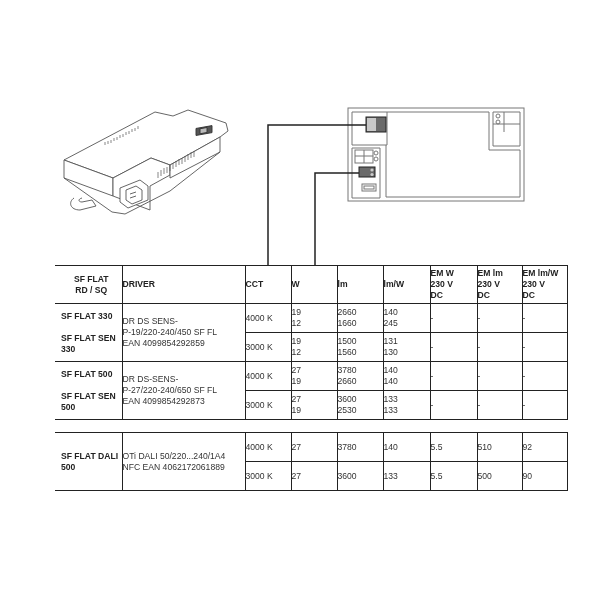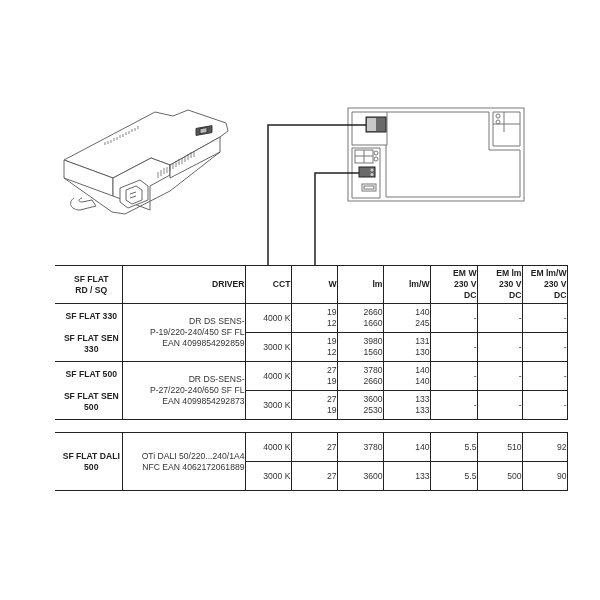--- a/index.html
+++ b/index.html
@@ -1,22 +1,22 @@
 <!DOCTYPE html>
 <html><head>
 <meta charset="utf-8">
 <style>
   html, body { margin: 0; padding: 0; background: #ffffff; }
   body { width: 600px; height: 600px; position: relative; overflow: hidden;
          font-family: "Liberation Sans", sans-serif; color: #222; }
   .drawing { position: absolute; left: 0; top: 0; width: 600px; height: 270px; }
   .spec-table { position: absolute; border-collapse: collapse; font-size: 8.6px; color: #333; table-layout: fixed; }
-  .spec-table td, .spec-table th { border: 1.3px solid #222; text-align: right; vertical-align: middle; padding: 0; line-height: 11px; }
+  .spec-table td, .spec-table th { border: 1.3px solid #222; text-align: left; vertical-align: middle; padding: 0; line-height: 11px; }
   .spec-table th { font-weight: bold; font-size: 8.6px; color: #222; }
-  .spec-table .first { border-left: none; text-align: center; padding-left: 6px; font-weight: bold; color: #222; }
+  .spec-table .first { border-left: none; text-align: left; padding-left: 6px; font-weight: bold; color: #222; }
   .spec-table .hdr-first { border-left: none; text-align: center; padding-left: 6px; }
   #t1 { left: 55px; top: 265px; width: 512px; }
   #t2 { left: 55px; top: 432px; width: 512px; }
   .model-line { display: block; }
   .model-line + .model-line { margin-top: 11px; }
   .two-line span { display: block; }
 </style>
 </head>
 <body>
 
@@ -150,21 +150,21 @@
       <td>-</td>
       <td>-</td>
     </tr>
     <tr style="height:29px">
       <td>3000 K</td>
       <td class="two-line">
           <span>19</span>
           <span>12</span>
         </td>
       <td class="two-line">
-          <span>3980</span>
+          <span>1500</span>
           <span>1560</span>
         </td>
       <td class="two-line">
           <span>131</span>
           <span>130</span>
         </td>
       <td>-</td>
       <td>-</td>
       <td>-</td>
     </tr>

